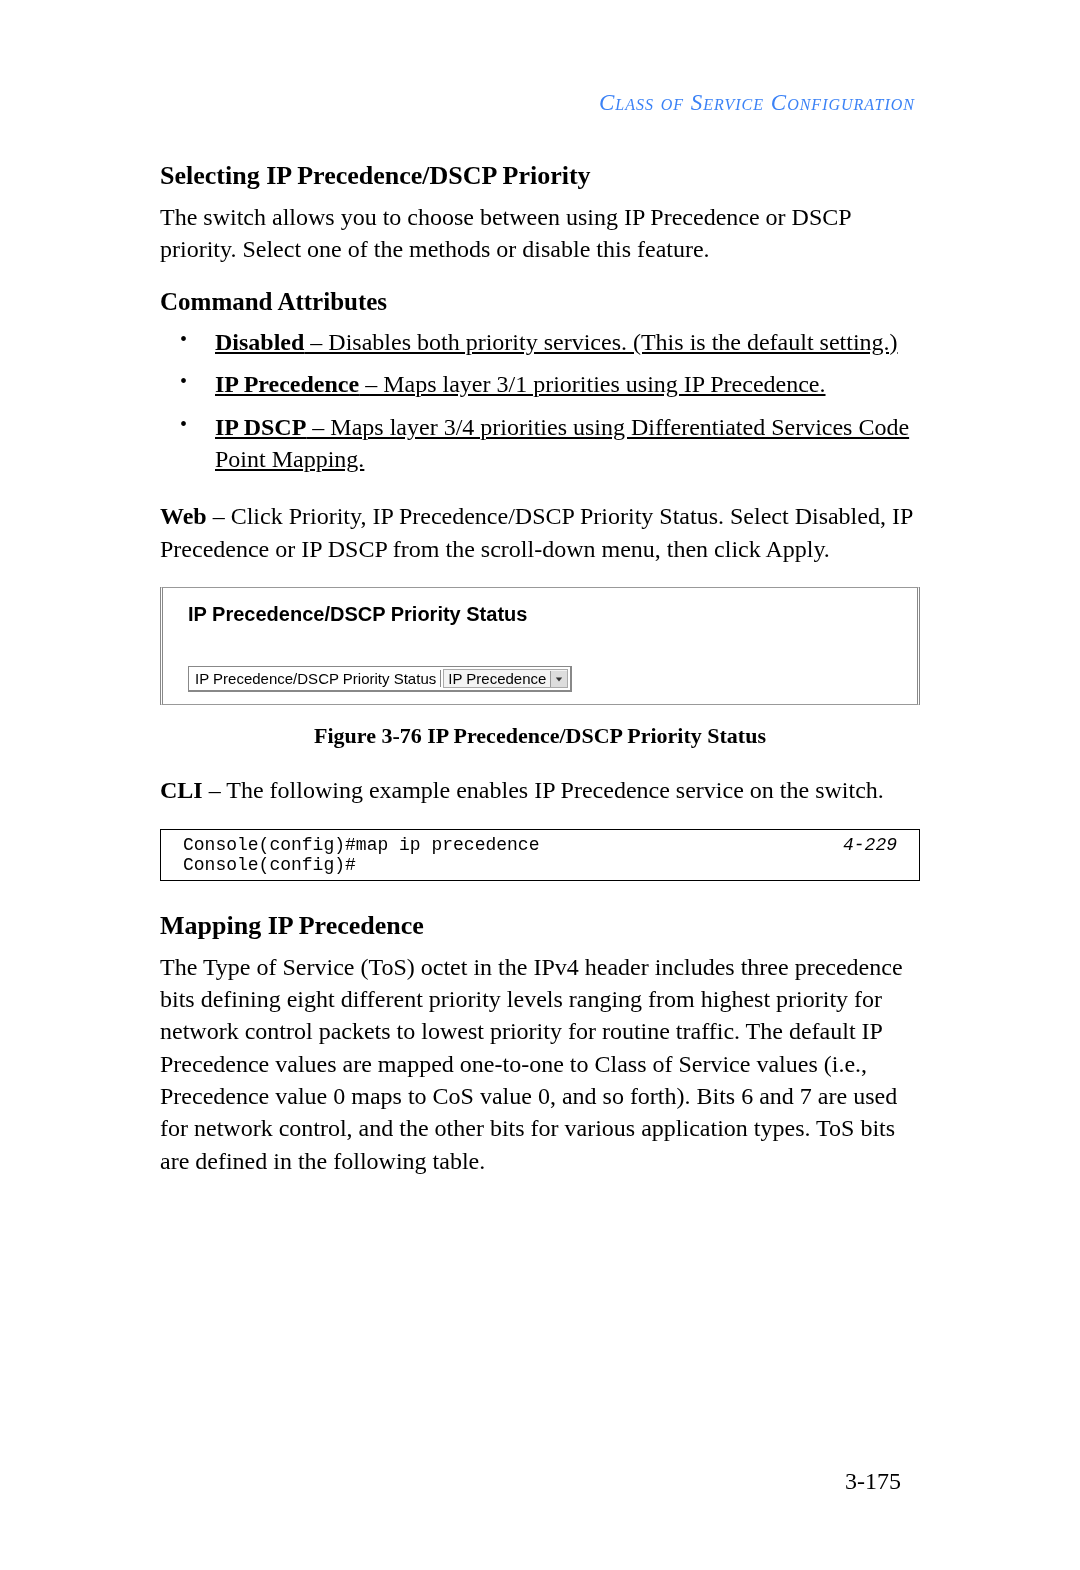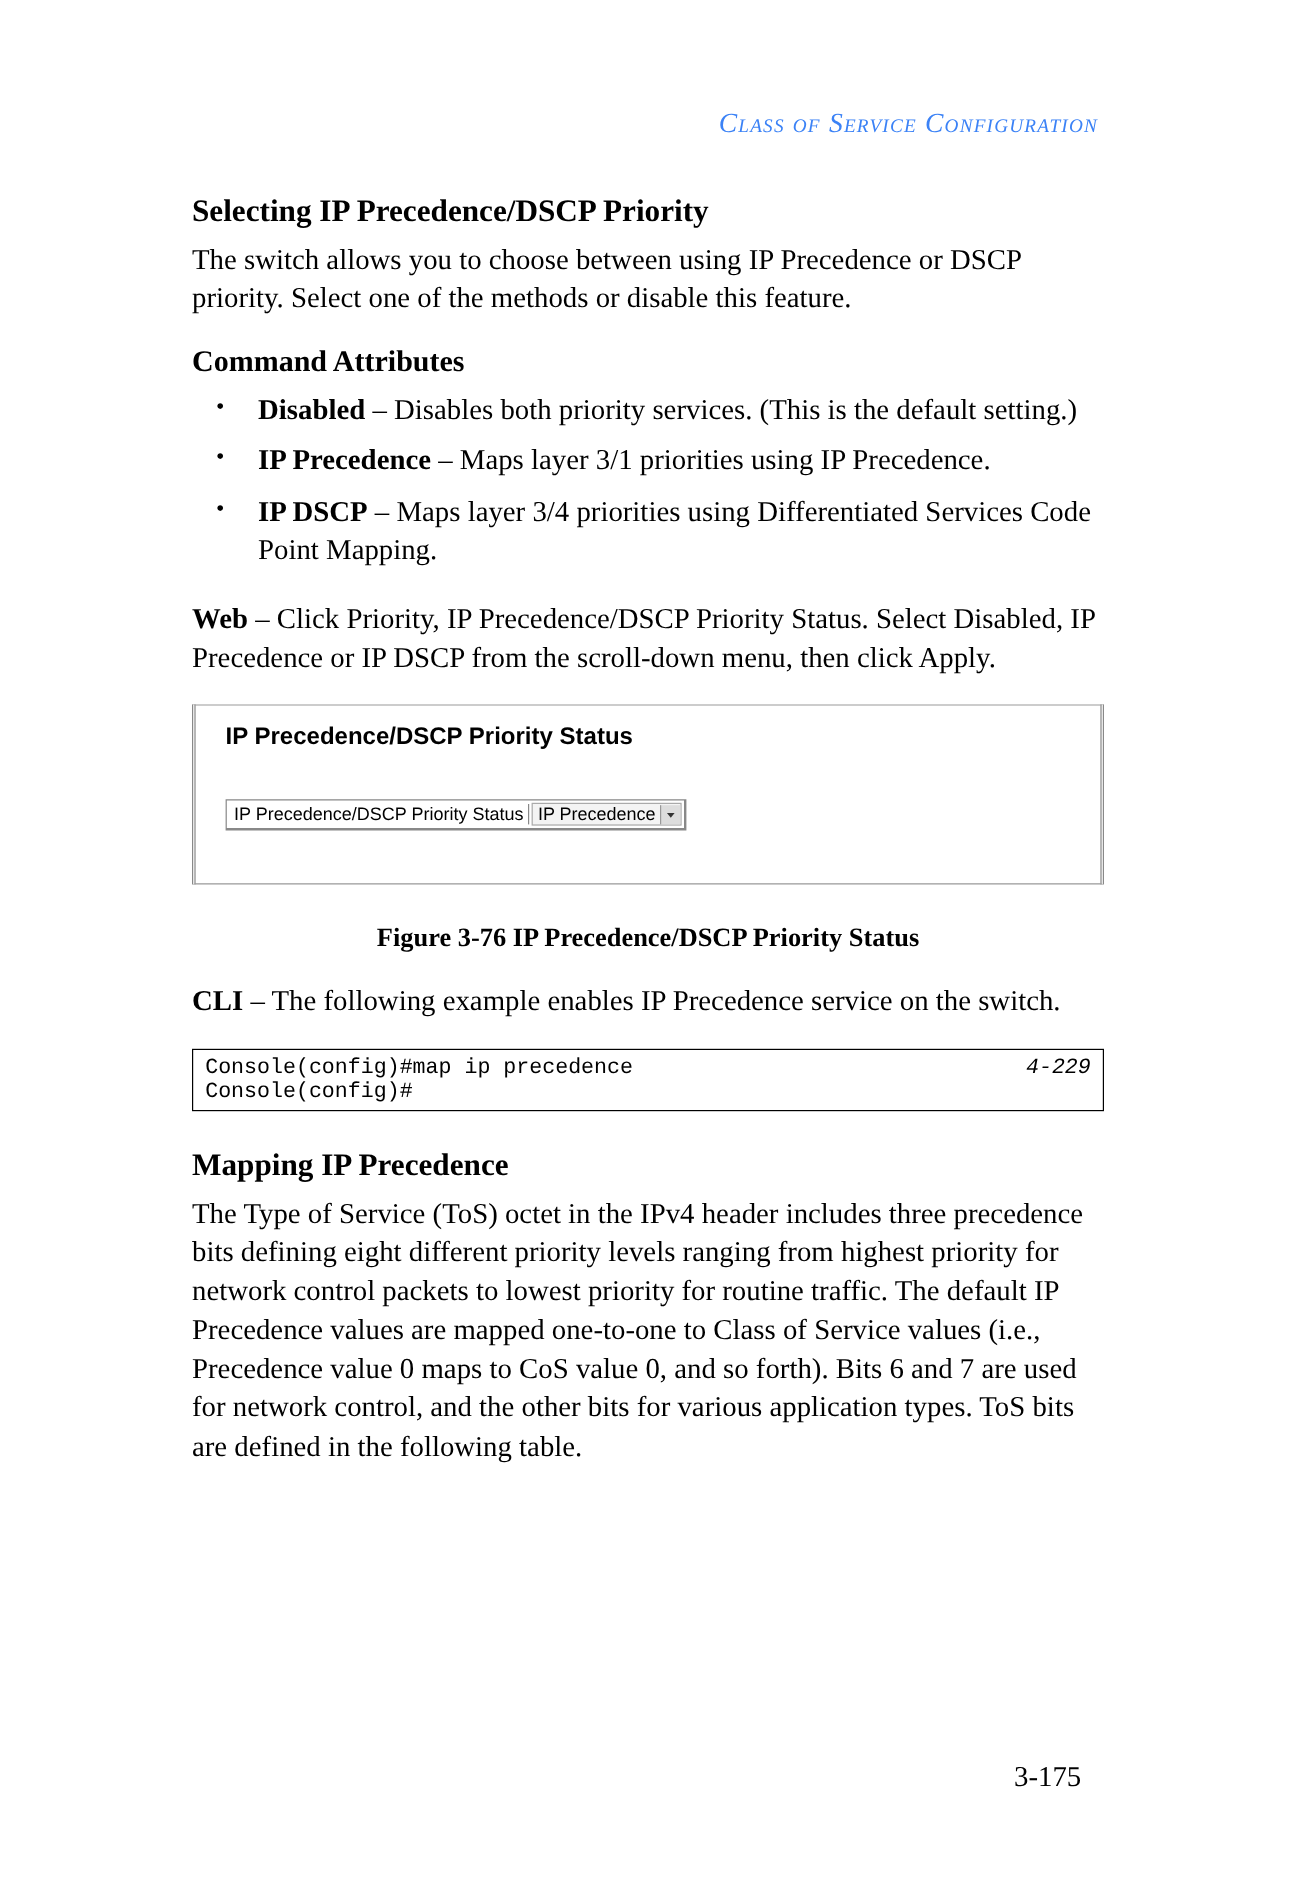--- a/index.html
+++ b/index.html
@@ -38,20 +38,21 @@
   }
   h4.sub {
     font-weight: bold;
     font-size: 25px;
     margin: 0 0 10px 0;
   }
   ul.bullets {
     list-style: none;
     padding: 0;
     margin: 0 0 25px 0;
+    text-decoration: underline;
   }
   ul.bullets li {
     font-size: 24px;
     line-height: 1.35;
     margin-bottom: 10px;
     padding-left: 55px;
     position: relative;
   }
   ul.bullets li::before {
     content: "•";
@@ -60,22 +61,22 @@
     top: 0;
     font-size: 20px;
   }
   .boldlead {
     font-weight: bold;
   }
   .figure-box {
     border: 1px solid #999;
     border-left: 3px double #888;
     border-right: 3px double #888;
-    padding: 15px 25px 44px 25px;
-    margin: 10px 0 31px 0;
+    padding: 15px 25px 12px 25px;
+    margin: 10px 0 18px 0;
     font-family: Arial, Helvetica, sans-serif;
   }
   .panel-title {
     font-family: Arial, Helvetica, sans-serif;
     font-weight: bold;
     font-size: 20px;
     margin-bottom: 40px;
   }
   .form-row {
     display: inline-flex;
@@ -119,21 +120,21 @@
   .figure-caption {
     text-align: center;
     font-weight: bold;
     font-size: 22px;
     margin: 10px 0 25px 0;
   }
   .cli-box {
     border: 1px solid #000;
     font-family: "Courier New", Courier, monospace;
     font-size: 18px;
-    padding: 5px 10px;
+    padding: 5px 22px;
     margin: 10px 0 30px 0;
     display: flex;
     justify-content: space-between;
     white-space: pre;
   }
   .cli-ref {
     font-style: italic;
   }
   .page-number {
     position: absolute;

